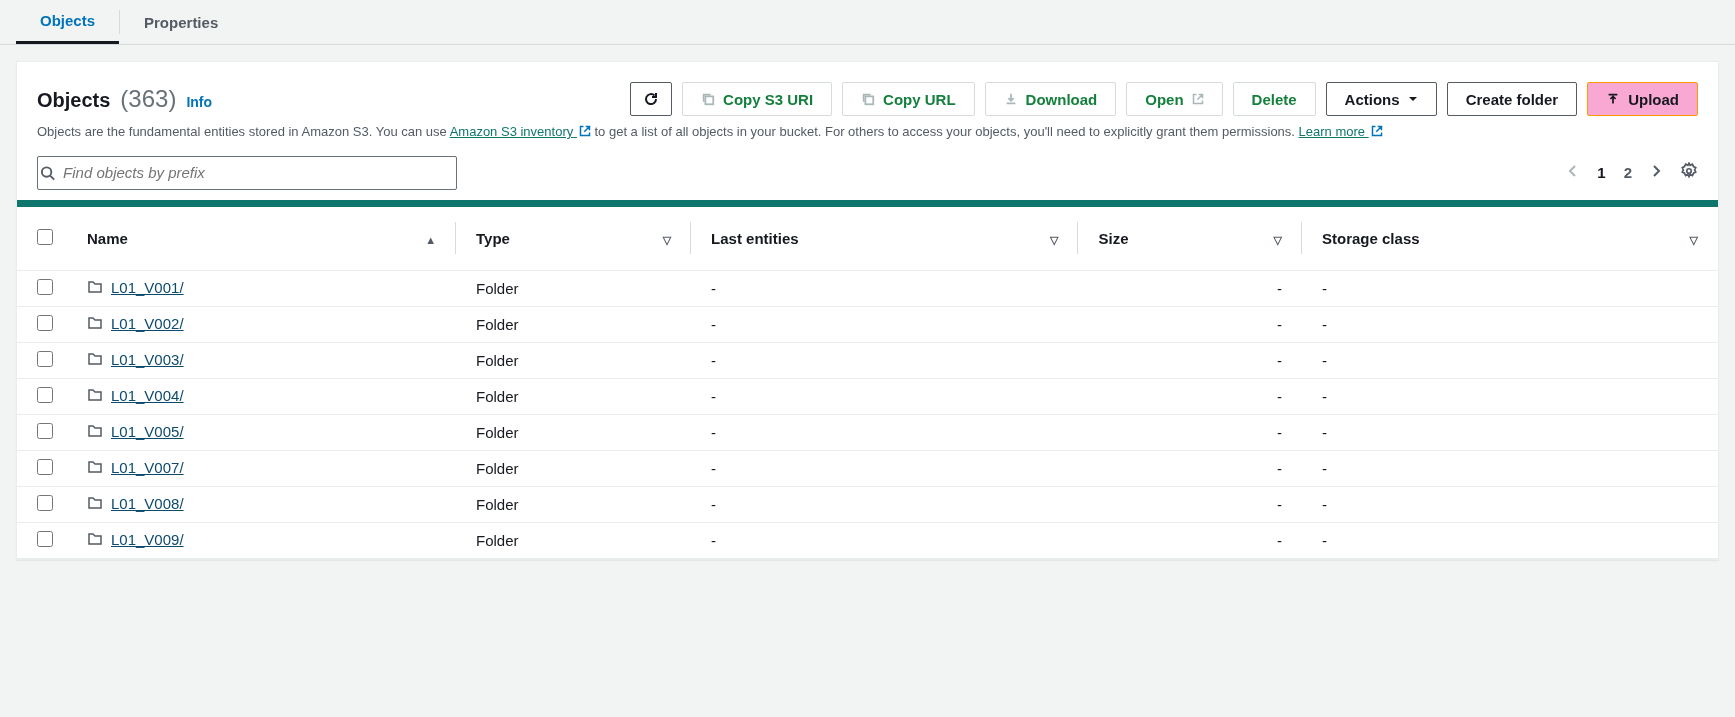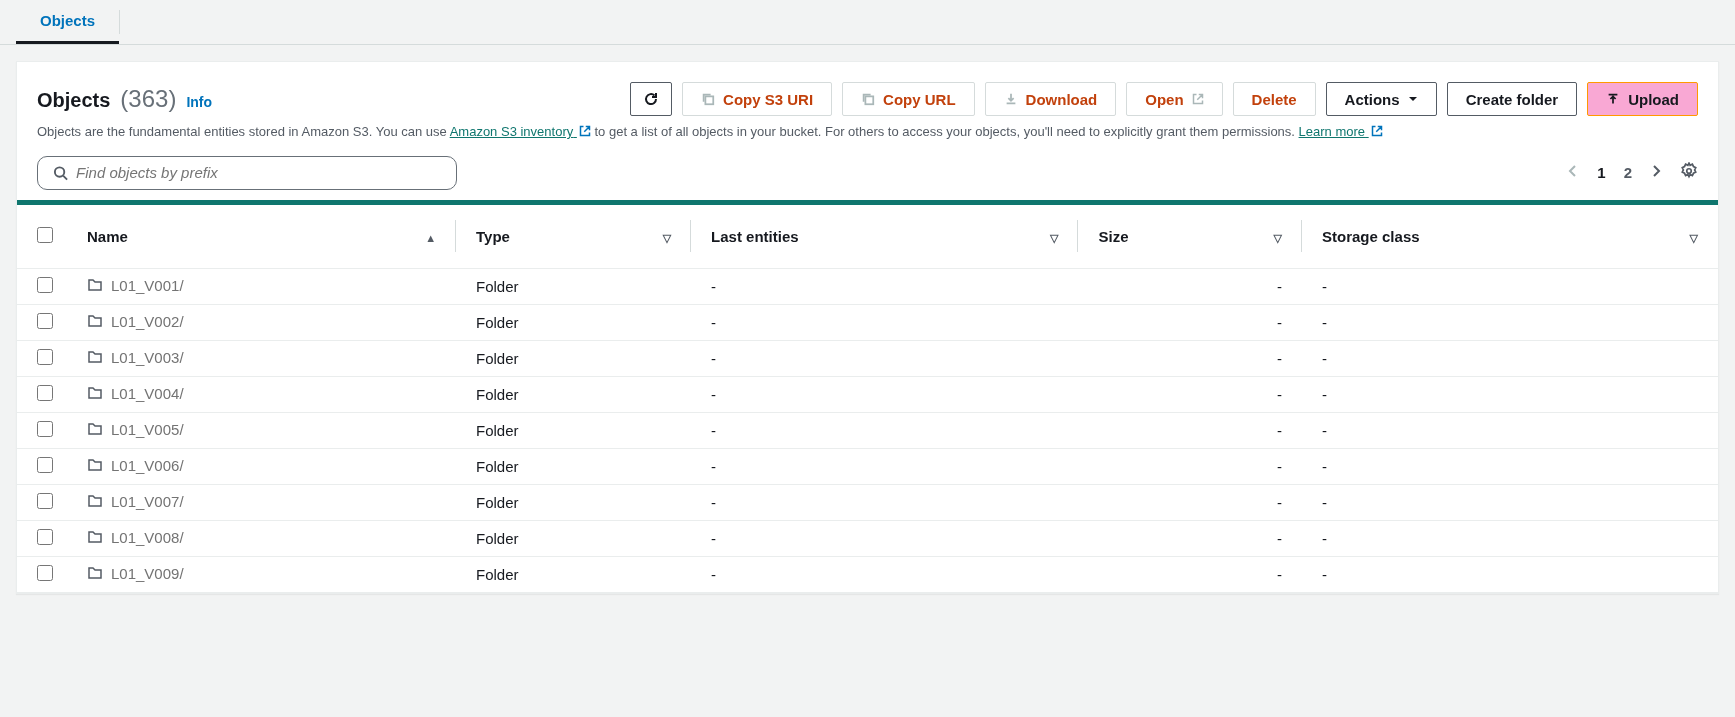--- a/index.html
+++ b/index.html
@@ -83,21 +83,21 @@
     font-size: 15px;
     font-weight: 700;
     color: #545b64;
     border-radius: 2px;
     cursor: pointer;
     height: 34px;
   }
   .btn.icon-only { padding: 6px 12px; }
   .btn.disabled {
     border-color: #d5dbdb;
-    color: #c2410c;
+    color: #15803d;
     cursor: default;
   }
   .btn.dark {
     border-color: #545b64;
     color: #16191f;
     justify-content: space-between;
   }
   .btn.primary {
     background: #f9a8d4;
     border-color: #ff9900;
@@ -122,22 +122,22 @@
     justify-content: space-between;
     align-items: center;
     margin-bottom: 10px;
   }
   .search-box {
     display: flex;
     align-items: center;
     border: 1px solid #687078;
     width: 420px;
     height: 34px;
-    padding: 0 15px;
-    border-radius: 10px;
+    padding: 0 2px;
+    border-radius: 2px;
   }
   .search-box input {
     border: none;
     outline: none;
     font-size: 15px;
     font-style: italic;
     color: #687078;
     width: 100%;
     margin-left: 8px;
     background: transparent;
@@ -160,21 +160,21 @@
     width: 100%;
     border-collapse: collapse;
     margin: 0 -20px;
     width: calc(100% + 40px);
   }
   thead th {
     text-align: left;
     font-size: 15px;
     font-weight: 700;
     padding: 22px 20px;
-    border-top: 5px solid #0f766e;
+    border-top: 7px solid #0f766e;
     border-bottom: 1px solid #eaeded;
     color: #16191f;
     position: relative;
   }
   thead th .col-sep {
     position: absolute;
     right: 0;
     top: 25%;
     height: 50%;
     width: 1px;
@@ -188,41 +188,43 @@
     margin-top: 4px;
   }
   tbody td {
     padding: 8px 20px;
     border-bottom: 1px solid #eaeded;
     font-size: 15px;
     color: #16191f;
   }
   tbody td.check-col { width: 50px; padding-left: 20px; padding-right:10px; }
   .obj-link {
-    color: #737373;
+    color: #0c4a6e;
+    text-decoration: underline;
     cursor: pointer;
   }
   .folder-icon {
     display: inline-block;
     margin-right: 8px;
     vertical-align: -2px;
   }
   input[type=checkbox] {
     width: 16px;
     height: 16px;
     cursor: pointer;
   }
   svg { display: inline-block; }
 </style>
 </head>
 <body>
 
 <div class="tabs">
   <button class="tab active">Objects</button>
   <div class="tab-divider"></div>
+  <button class="tab">Properties</button>
 </div>
 
 <div class="panel">
 
   <div class="header-row">
     <div class="title-block">
       <span class="title">Objects</span>
       <span class="count">(363)</span>
       <span class="info-link">Info</span>
     </div>
@@ -402,30 +404,20 @@
               </svg></span><a class="obj-link">L01_V005/</a></td>
           <td>Folder</td>
           <td>-</td>
           <td style="text-align:right">-</td>
           <td>-</td>
         </tr>
         <tr>
           <td class="check-col"><input type="checkbox" style=""></td>
           <td><span class="folder-icon"><svg width="16" height="16" viewBox="0 0 16 16" fill="none" stroke="#545b64" stroke-width="1.5">
                 <path d="M2 3h4l2 2h6v8H2z"></path>
-              </svg></span><a class="obj-link">L01_V006/</a></td>
-          <td>Folder</td>
-          <td>-</td>
-          <td style="text-align:right">-</td>
-          <td>-</td>
-        </tr>
-        <tr>
-          <td class="check-col"><input type="checkbox" style=""></td>
-          <td><span class="folder-icon"><svg width="16" height="16" viewBox="0 0 16 16" fill="none" stroke="#545b64" stroke-width="1.5">
-                <path d="M2 3h4l2 2h6v8H2z"></path>
               </svg></span><a class="obj-link">L01_V007/</a></td>
           <td>Folder</td>
           <td>-</td>
           <td style="text-align:right">-</td>
           <td>-</td>
         </tr>
         <tr>
           <td class="check-col"><input type="checkbox" style=""></td>
           <td><span class="folder-icon"><svg width="16" height="16" viewBox="0 0 16 16" fill="none" stroke="#545b64" stroke-width="1.5">
                 <path d="M2 3h4l2 2h6v8H2z"></path>

